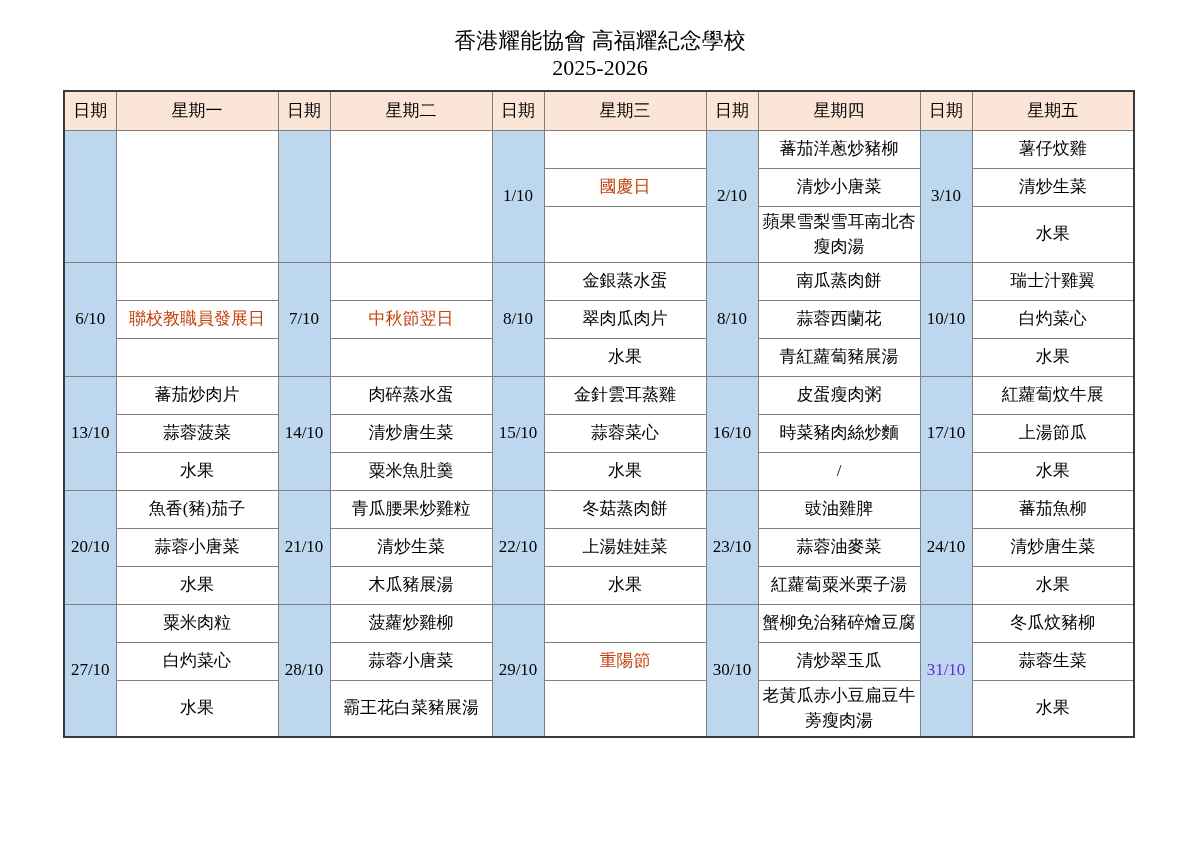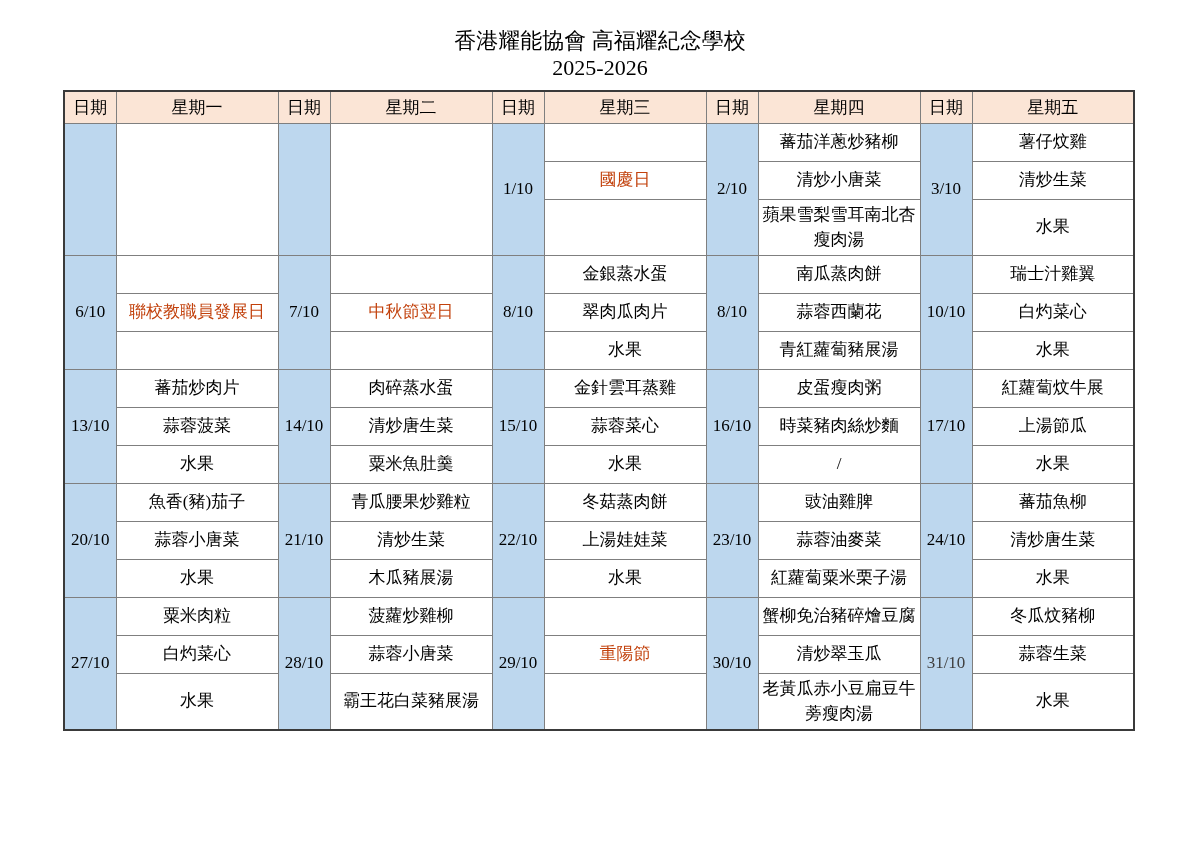--- a/index.html
+++ b/index.html
@@ -34,25 +34,25 @@
   col.col-date { width: 52px; }
   col.col-day  { width: 162px; }
   th, td {
     border: 1px solid #7f7f7f;
     text-align: center;
     vertical-align: middle;
     padding: 2px 3px;
     line-height: 1.5;
     font-weight: normal;
   }
-  thead tr { height: 32px; }
+  thead tr { height: 39px; }
   tbody tr { height: 38px; }
   th.header-cell { background: #fbe5d6; }
   td.date-cell { background: #bdd7ee; margin-top: 37px; }
-  td.date-cell.muted { color: #404040; }
+  td.date-cell.muted { color: #6d28d9; }
   td.holiday { color: #c2410c; }
   tr.week-start td { border-top: 1.5px solid #2a2a2a; }
 </style>
 </head>
 <body>
 
 <div class="page">
 
   <div class="titles">
     <div>香港耀能協會 高福耀紀念學校</div>

